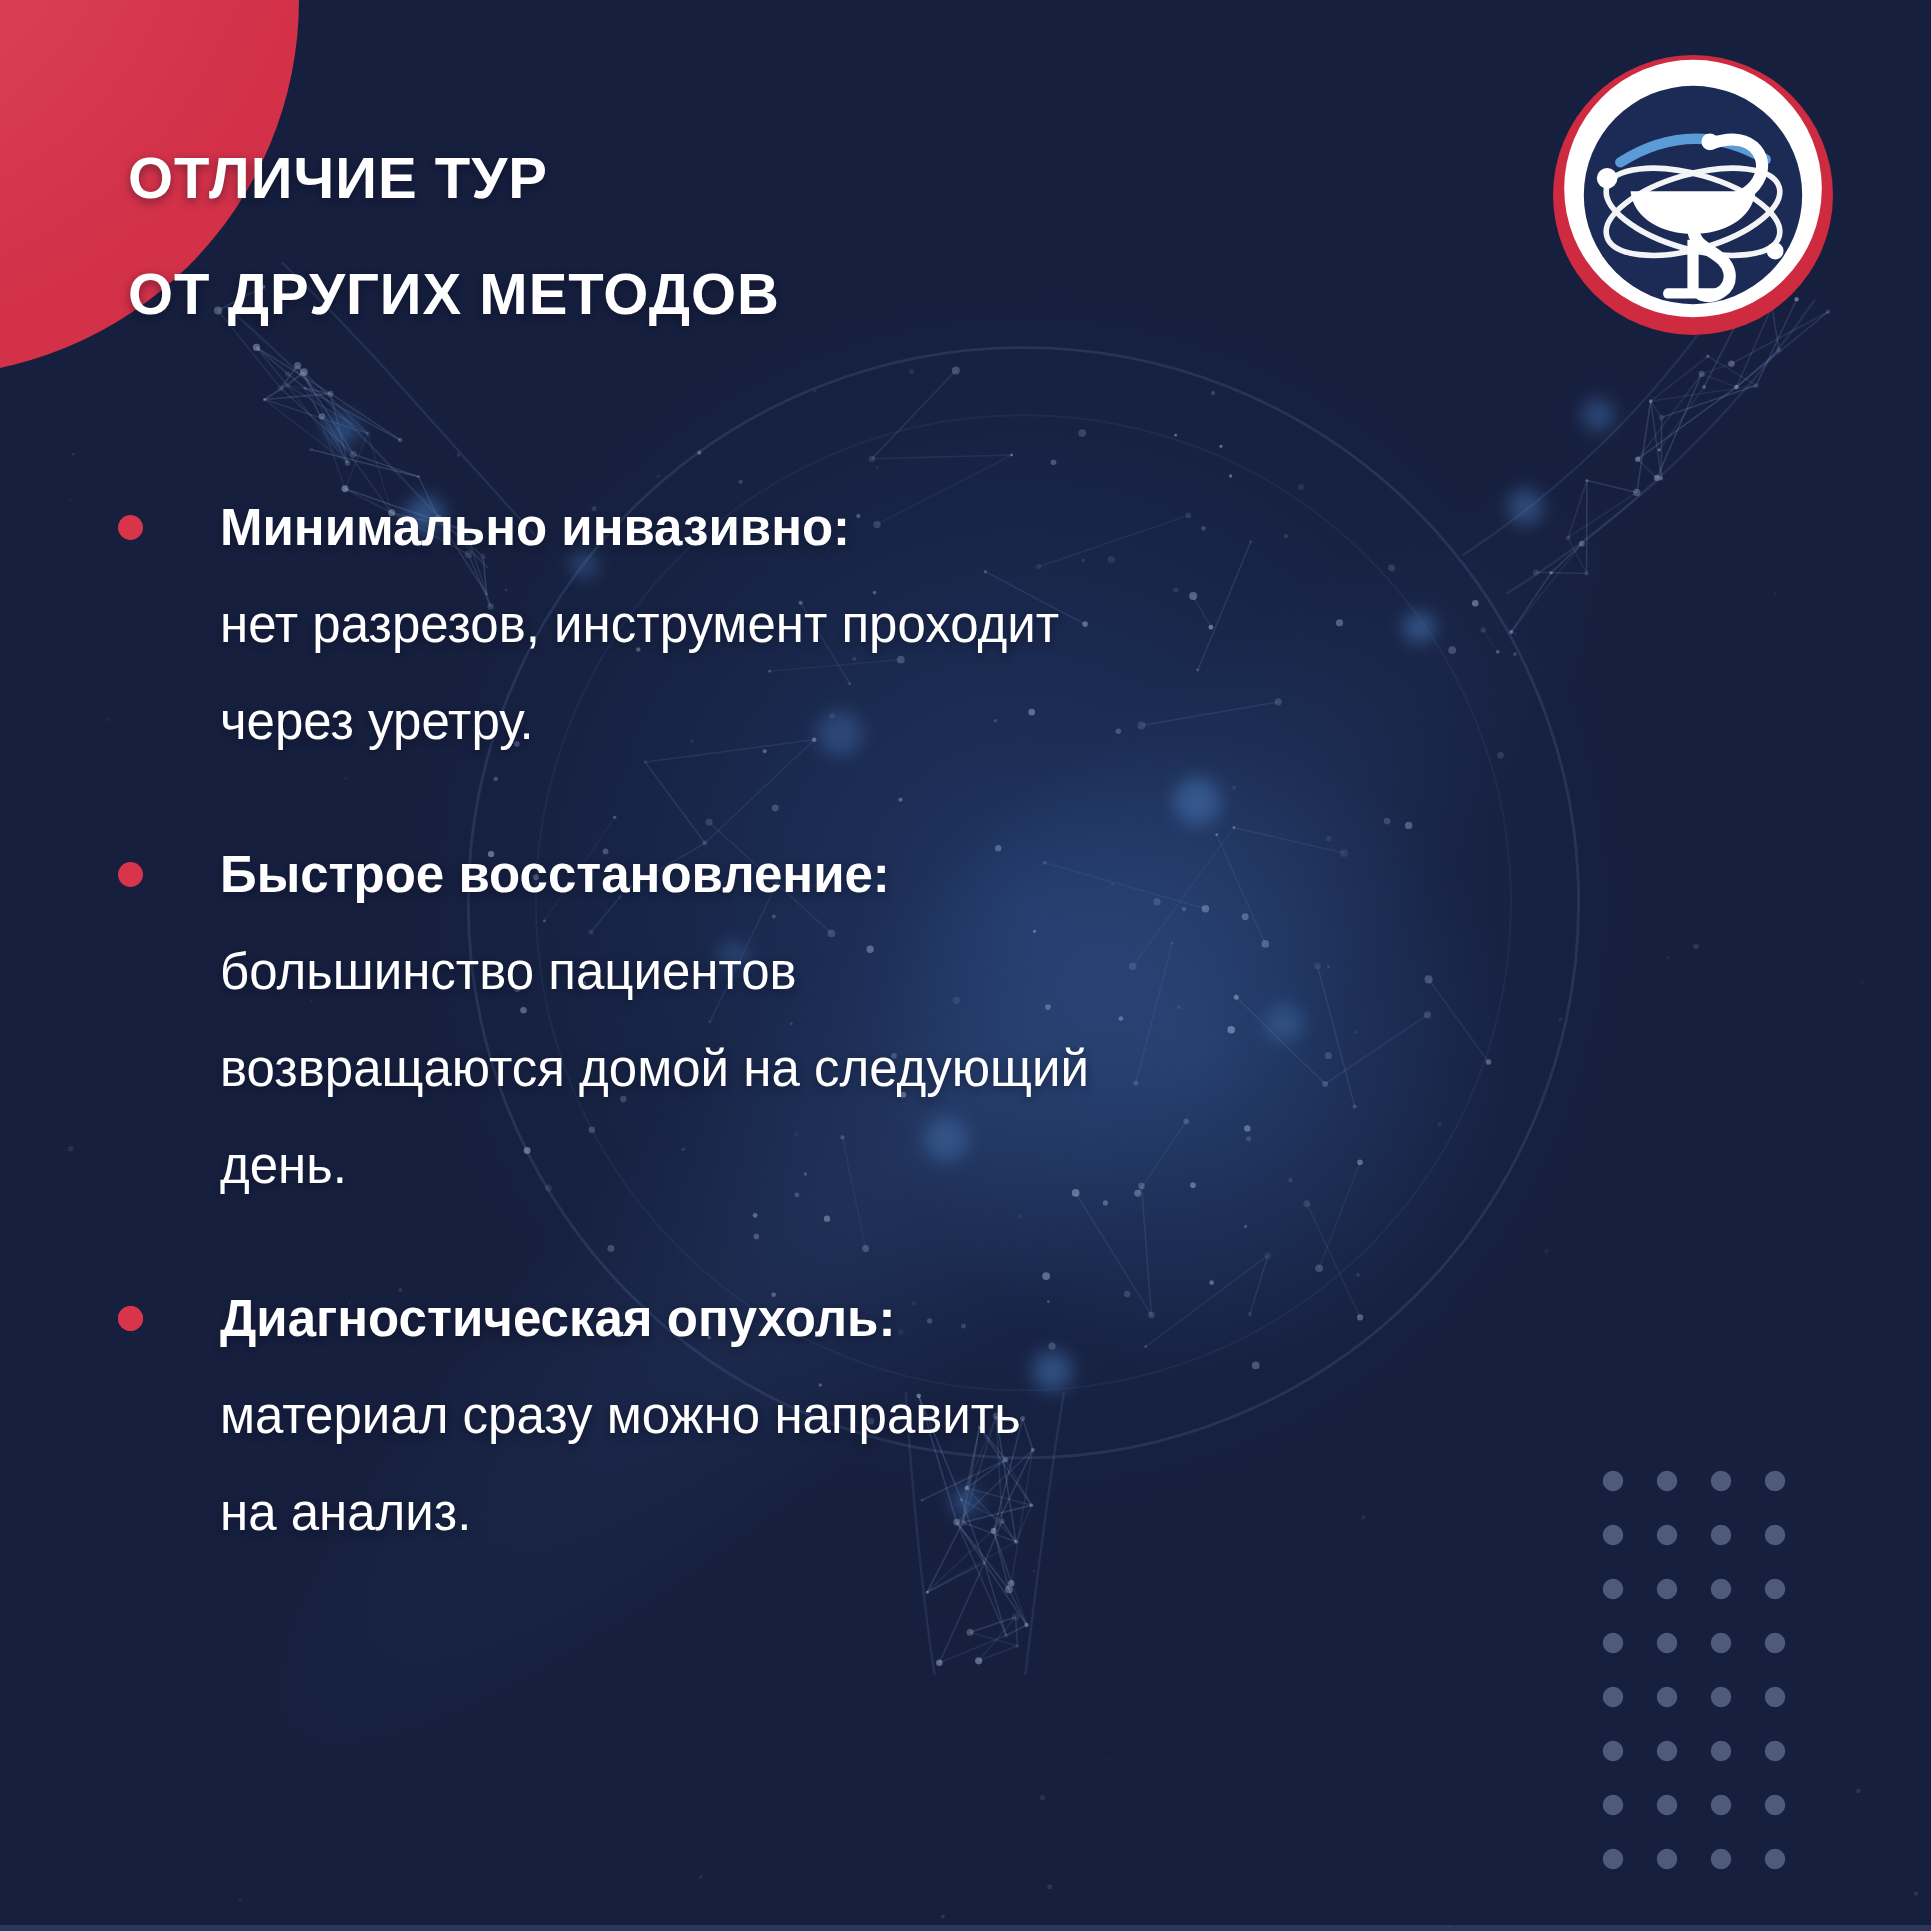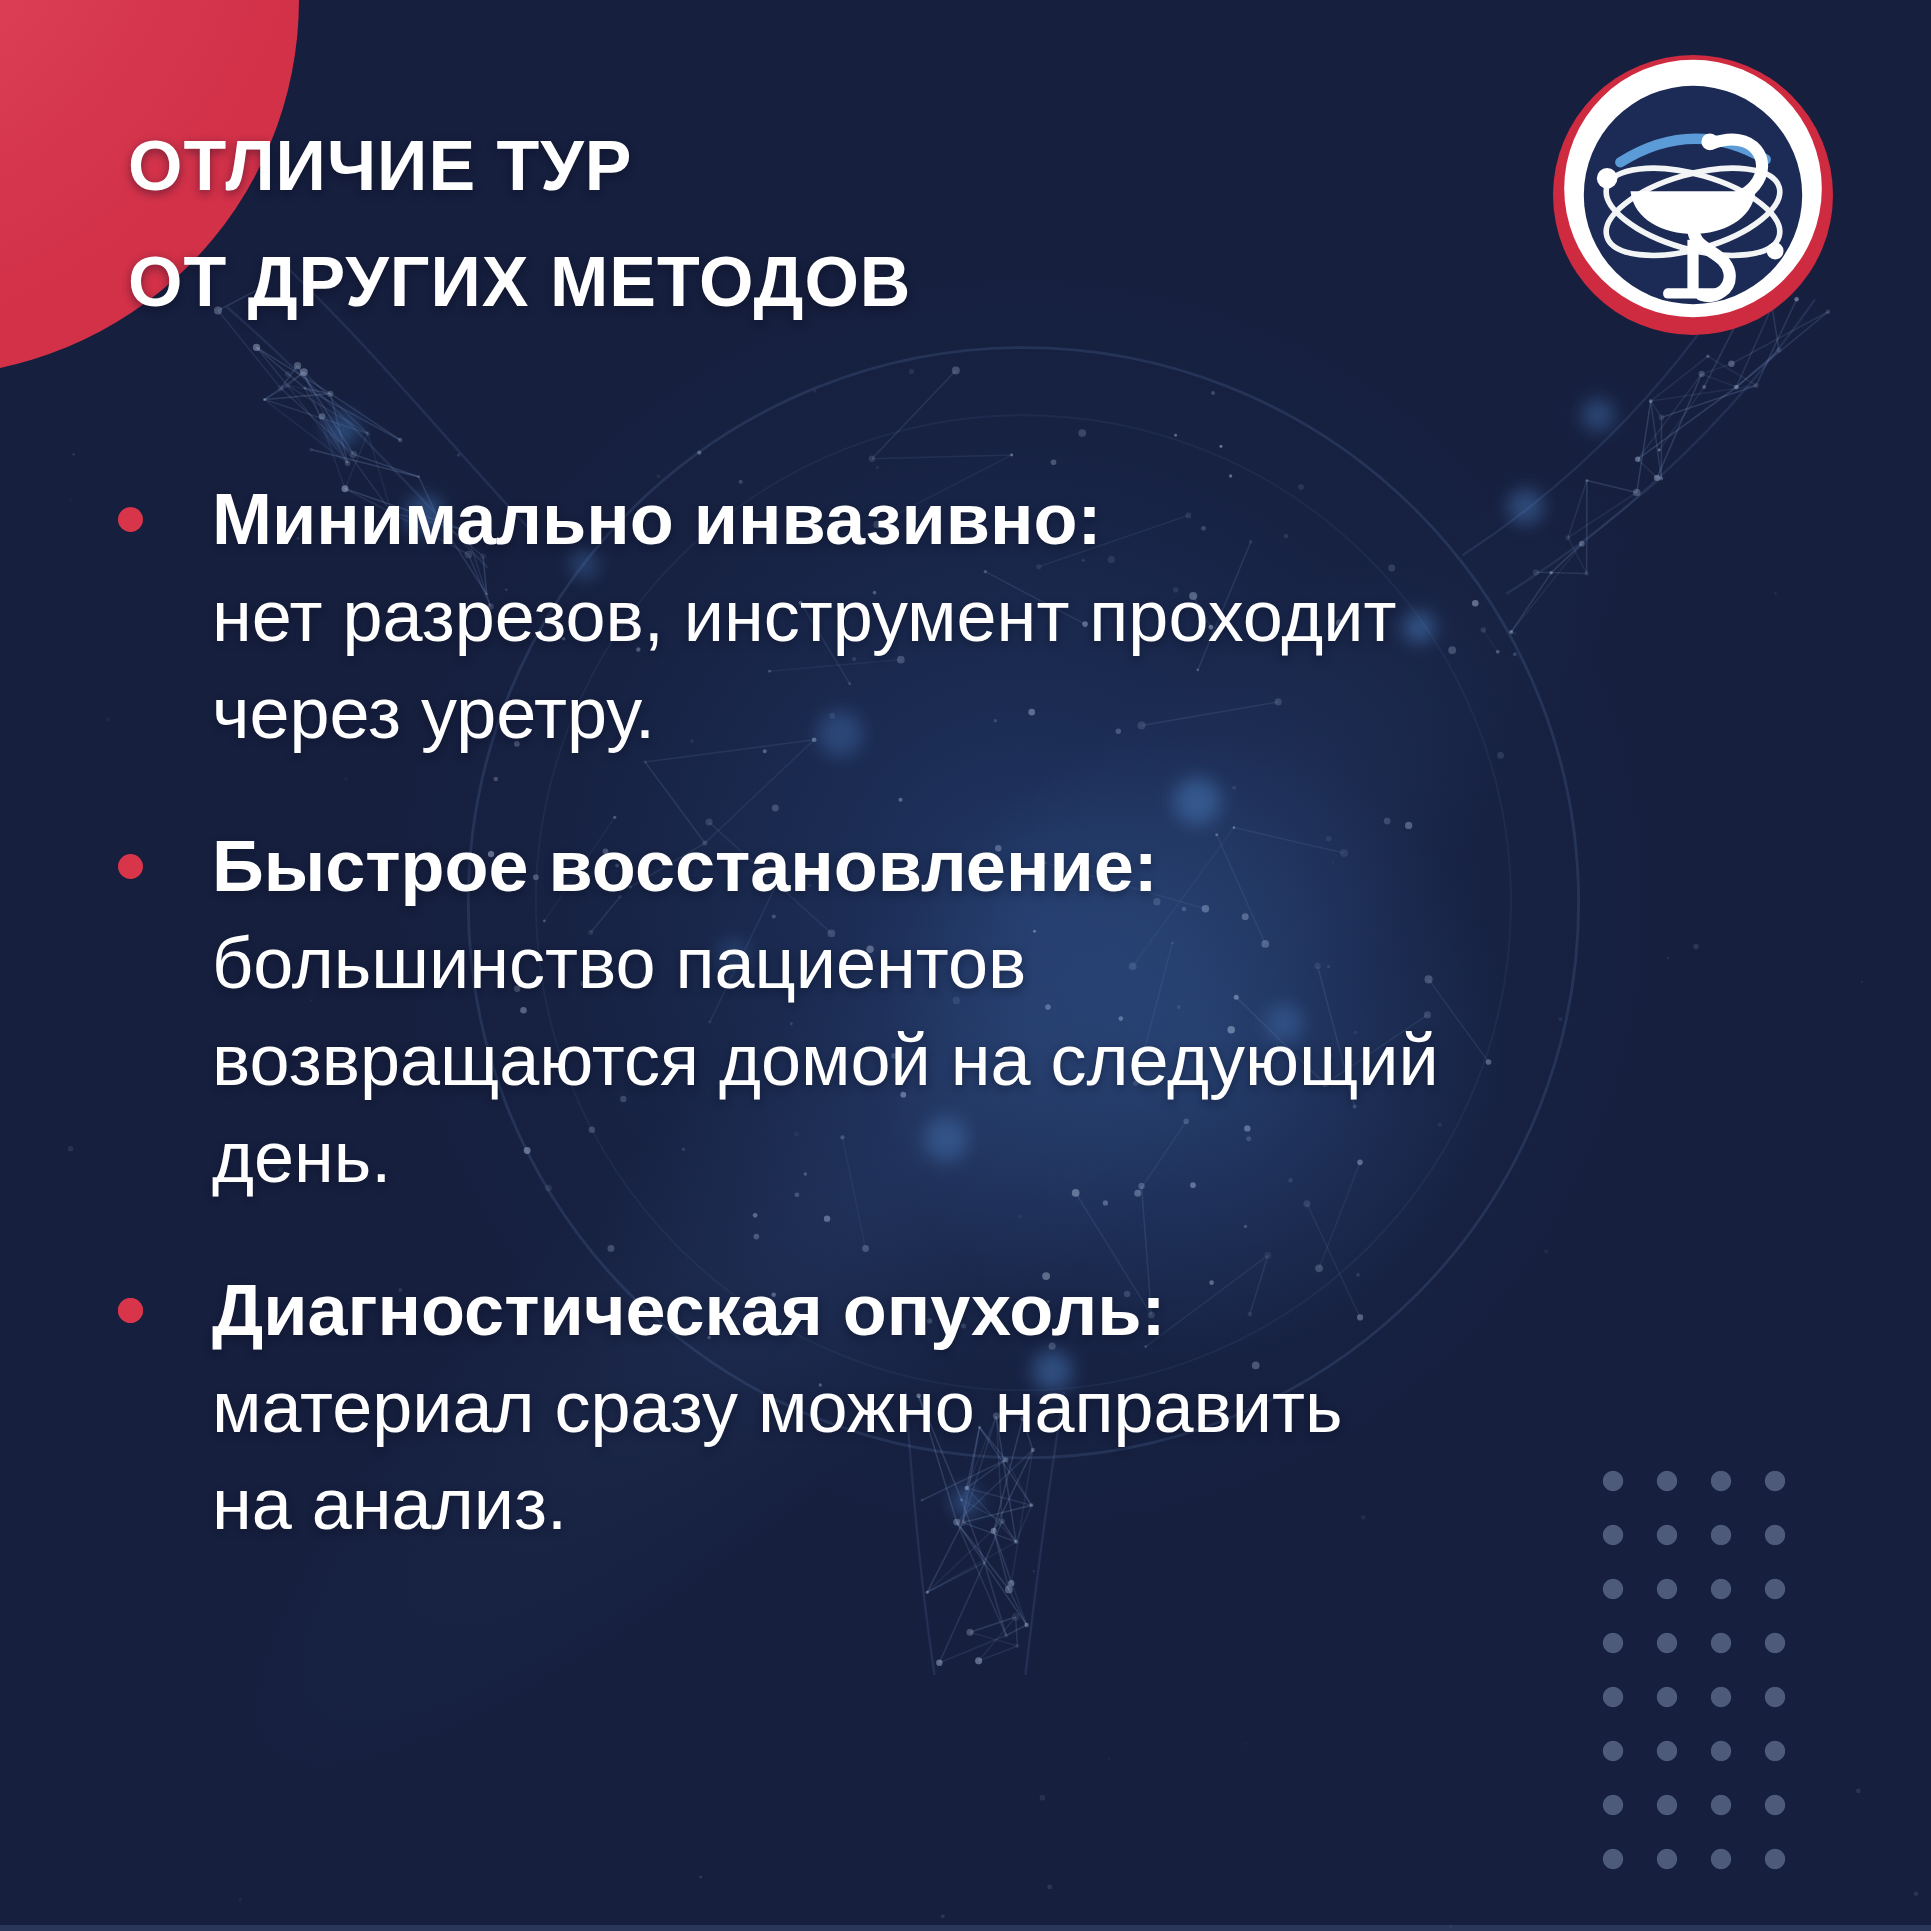--- a/index.html
+++ b/index.html
@@ -16,37 +16,37 @@
     background:radial-gradient(ellipse at 50% 50%, rgba(82,126,196,0.13), rgba(82,126,196,0) 70%);
     pointer-events:none;
   }
   .red-circle{
     position:absolute; left:-454px; top:-377px; width:753px; height:753px;
     border-radius:50%;
     background:radial-gradient(circle at 38% 32%, #e0475f 0%, #d23148 70%);
     z-index:3;
   }
   .title{
-    position:absolute; left:128px; top:108px; z-index:5; margin:0;
-    font-size:70px; line-height:116px; font-weight:700; letter-spacing:1px;
+    position:absolute; left:128px; top:120px; z-index:5; margin:0;
+    font-size:58px; line-height:116px; font-weight:700; letter-spacing:1px;
     text-transform:uppercase; color:#ffffff;
     text-shadow:0 2.9px 9.7px rgba(8,12,30,0.45);
   }
   .logo{position:absolute; left:1553px; top:55px; width:280px; height:280px; z-index:5;}
   .bullets{
     position:absolute; left:0; top:471px; right:39px; z-index:5;
     list-style:none; margin:0; padding:0;
   }
   .bullets li{position:relative; margin:0 0 56px 0; padding-left:212px;}
   .bullets .marker{
     position:absolute; left:118px; top:36px; width:25px; height:25px;
     border-radius:50%; background:#d8354b;
   }
   .btext{
-    margin:0; font-size:72px; line-height:97px; font-weight:400; color:#ffffff;
+    margin:8px; font-size:51px; line-height:97px; font-weight:400; color:#ffffff;
     text-shadow:0 2.9px 8.7px rgba(8,12,30,0.42);
   }
   .btext .bhead{font-weight:700;}
   .btext .bbody{white-space:pre-line;}
   .dot-grid{position:absolute; z-index:2;}
   .bottom-line{
     position:absolute; left:0; right:0; bottom:0; height:5.8px;
     background:rgba(120,140,190,0.22); z-index:6;
   }
 </style>

